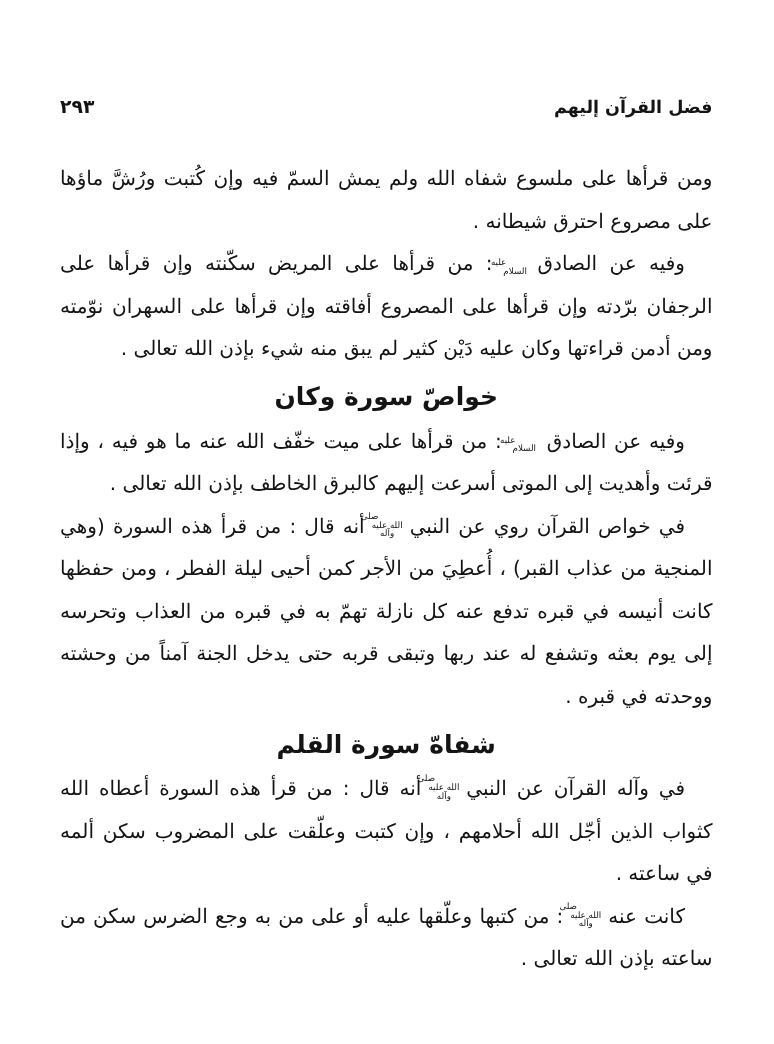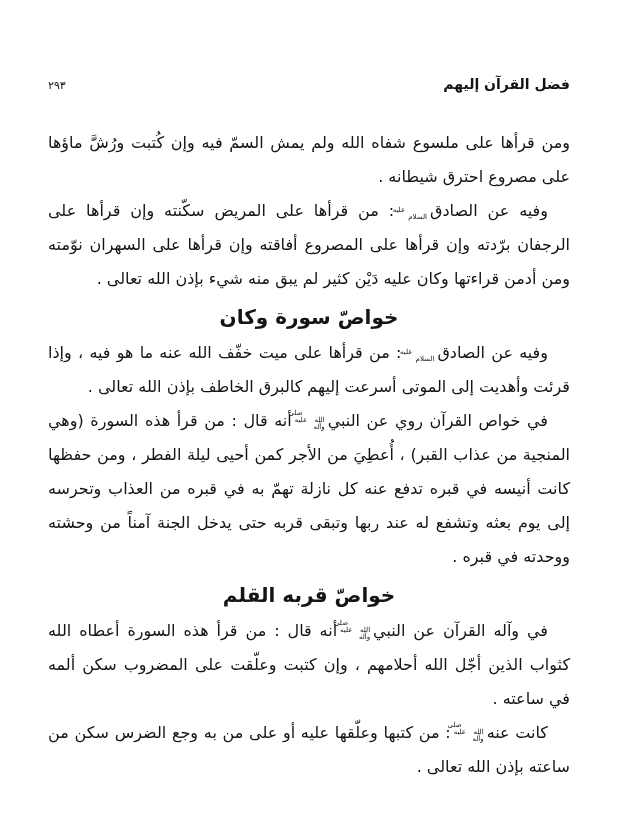--- a/index.html
+++ b/index.html
@@ -28,22 +28,22 @@
       align-items: baseline;
       height: 22px;
       margin-bottom: 4px;
     }
     .running-head {
       font-size: 14px;
       font-weight: bold;
       letter-spacing: 0;
     }
     .page-number {
-      font-size: 11px;
-      font-weight: normal;
+      font-size: 15px;
+      font-weight: bold;
     }
     .body-text {
       font-size: 16px;
       line-height: 34px;
       text-align: justify;
       text-justify: inter-word;
       margin-top: 28px;
     }
     .para {
       margin: 0;
@@ -58,20 +58,21 @@
       text-align: center;
       margin: 4px 0 2px 0;
       line-height: 34px;
       text-indent: 0;
     }
     .honorific {
       display: inline-block;
       width: 30px;
       font-size: 7px;
       line-height: 7px;
+      text-align: center;
       vertical-align: -3px;
       margin: 0 3px;
       font-weight: normal;
       white-space: normal;
     }
   </style>
 </head>
 <body>
 
 <div class="page">
@@ -94,21 +95,21 @@
     <h2 class="section-heading">خواصّ سورة وكان</h2>
 
     <p class="para">
       <span>وفيه عن الصادق</span><span class="honorific">عليه السلام</span><span>: من قرأها على ميت خفّف الله عنه ما هو فيه ، وإذا قرئت وأهديت إلى الموتى أسرعت إليهم كالبرق الخاطف بإذن الله تعالى .</span>
     </p>
 
     <p class="para">
       <span>في خواص القرآن روي عن النبي</span><span class="honorific">صلى الله عليه وآله</span><span>أنه قال : من قرأ هذه السورة (وهي المنجية من عذاب القبر) ، أُعطِيَ من الأجر كمن أحيى ليلة الفطر ، ومن حفظها كانت أنيسه في قبره تدفع عنه كل نازلة تهمّ به في قبره من العذاب وتحرسه إلى يوم بعثه وتشفع له عند ربها وتبقى قربه حتى يدخل الجنة آمناً من وحشته ووحدته في قبره .</span>
     </p>
 
-    <h2 class="section-heading">خواصّ قربه القلم</h2>
+    <h2 class="section-heading">شفاهّ سورة القلم</h2>
 
     <p class="para">
       <span>في وآله القرآن عن النبي</span><span class="honorific">صلى الله عليه وآله</span><span>أنه قال : من قرأ هذه السورة أعطاه الله كثواب الذين أجّل الله أحلامهم ، وإن كتبت وعلّقت على المضروب سكن ألمه في ساعته .</span>
     </p>
 
     <p class="para">
       <span>كانت عنه</span><span class="honorific">صلى الله عليه وآله</span><span>: من كتبها وعلّقها عليه أو على من به وجع الضرس سكن من ساعته بإذن الله تعالى .</span>
     </p>
 
   </main>

